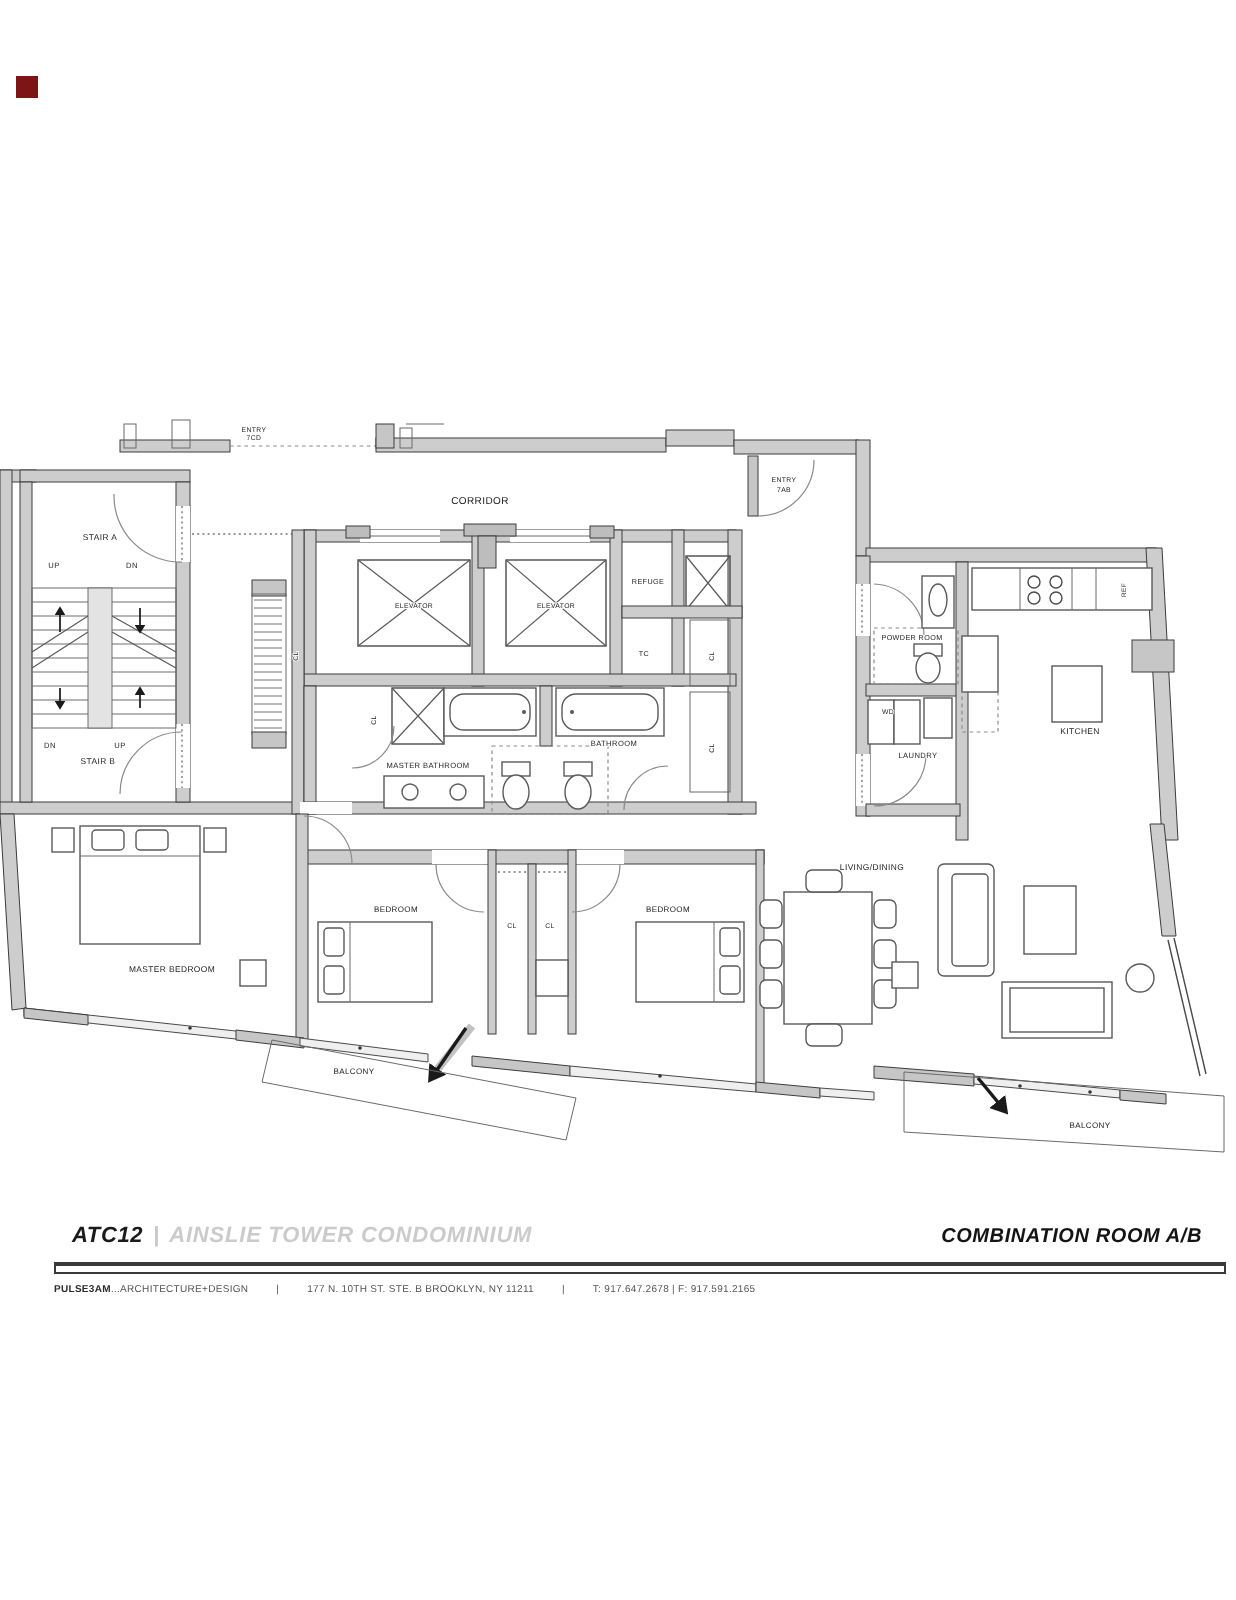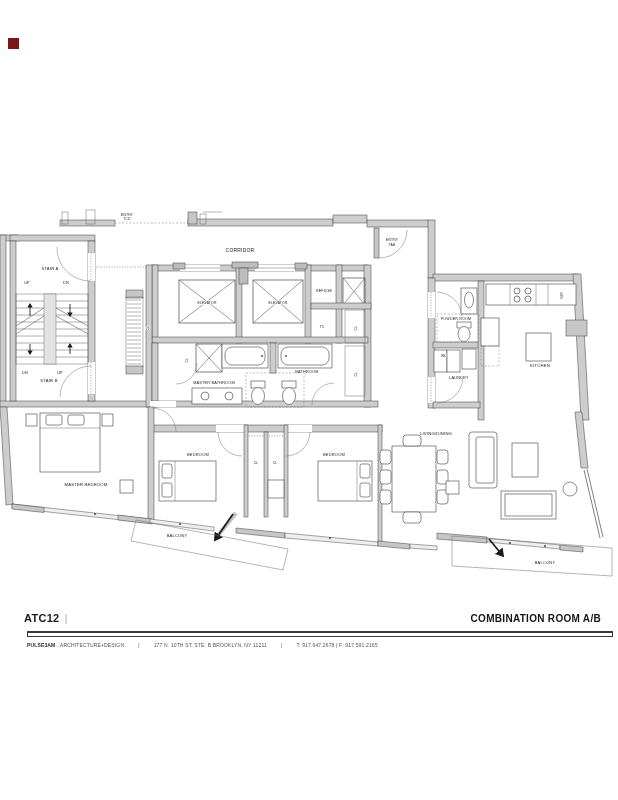--- a/index.html
+++ b/index.html
@@ -20,22 +20,22 @@
   .chunk{fill:#c6c6c6;stroke:#3c3c3c;stroke-width:.5;}
   .hatchline{stroke:#777;stroke-width:.55;}
   .tread{stroke:#6f6f6f;stroke-width:.55;}
   .xline{stroke:#5a5a5a;stroke-width:.6;}
   .arrow{stroke:#222;stroke-width:.9;fill:none;}
   .boldarrow{stroke:#1a1a1a;stroke-width:1.7;fill:none;}
   .leaf{stroke:#c2c2c2;stroke-width:4;}
   .lbl{font-family:"Liberation Sans",sans-serif;fill:#1c1c1c;text-anchor:middle;
        paint-order:stroke;stroke:#ffffff;stroke-width:.9;letter-spacing:.2px;}
   
-  .title-row{position:absolute;left:24px;right:17px;top:612px;display:flex;
-             justify-content:space-between;align-items:baseline;}
+  .title-row{position:absolute;left:36px;right:17px;top:612px;display:flex;
+             justify-content:space-between;align-items:baseline;font-style:italic;}
   .t-left{display:flex;align-items:baseline;gap:5px;}
   .proj-code{font-size:11px;font-weight:bold;color:#1a1a1a;letter-spacing:.3px;}
   .t-sep{font-size:11px;font-weight:bold;color:#c9c9c9;}
   .proj-name{font-size:11px;font-weight:bold;color:#cbcbcb;letter-spacing:.4px;}
   .plan-title{font-size:10px;font-weight:bold;color:#141414;letter-spacing:.3px;}
   .title-rule{position:absolute;left:27px;top:631px;width:584px;height:3px;
               border:1px solid #3a3a3a;border-top-width:2px;background:#fff;}
   .credit-line{position:absolute;left:27px;top:642px;font-size:5px;color:#555;
                letter-spacing:.15px;white-space:nowrap;}
   .credit-line b{color:#2b2b2b;}
@@ -337,20 +337,21 @@
     <g>
       <polygon class="thinner" points="452,536 612,548 612,576 452,566" fill="#fff"></polygon>
       <text class="lbl" font-size="4" x="545" y="564">BALCONY</text>
     </g>
   </svg>
 
   <div class="title-row">
     <div class="t-left">
       <span class="proj-code">ATC12</span>
       <span class="t-sep">|</span>
+      <span class="proj-name">AINSLIE TOWER CONDOMINIUM</span>
     </div>
     <span class="plan-title">COMBINATION ROOM A/B</span>
   </div>
   <div class="title-rule"></div>
   <div class="credit-line">
     <b>PULSE3AM</b><span>...ARCHITECTURE+DESIGN</span><span class="gap"></span><span>|</span><span class="gap"></span><span>177 N. 10TH ST.  STE. B   BROOKLYN, NY  11211</span><span class="gap"></span><span>|</span><span class="gap"></span><span>T: 917.647.2678   |   F: 917.591.2165</span>
   </div>
 
 </div>
 

